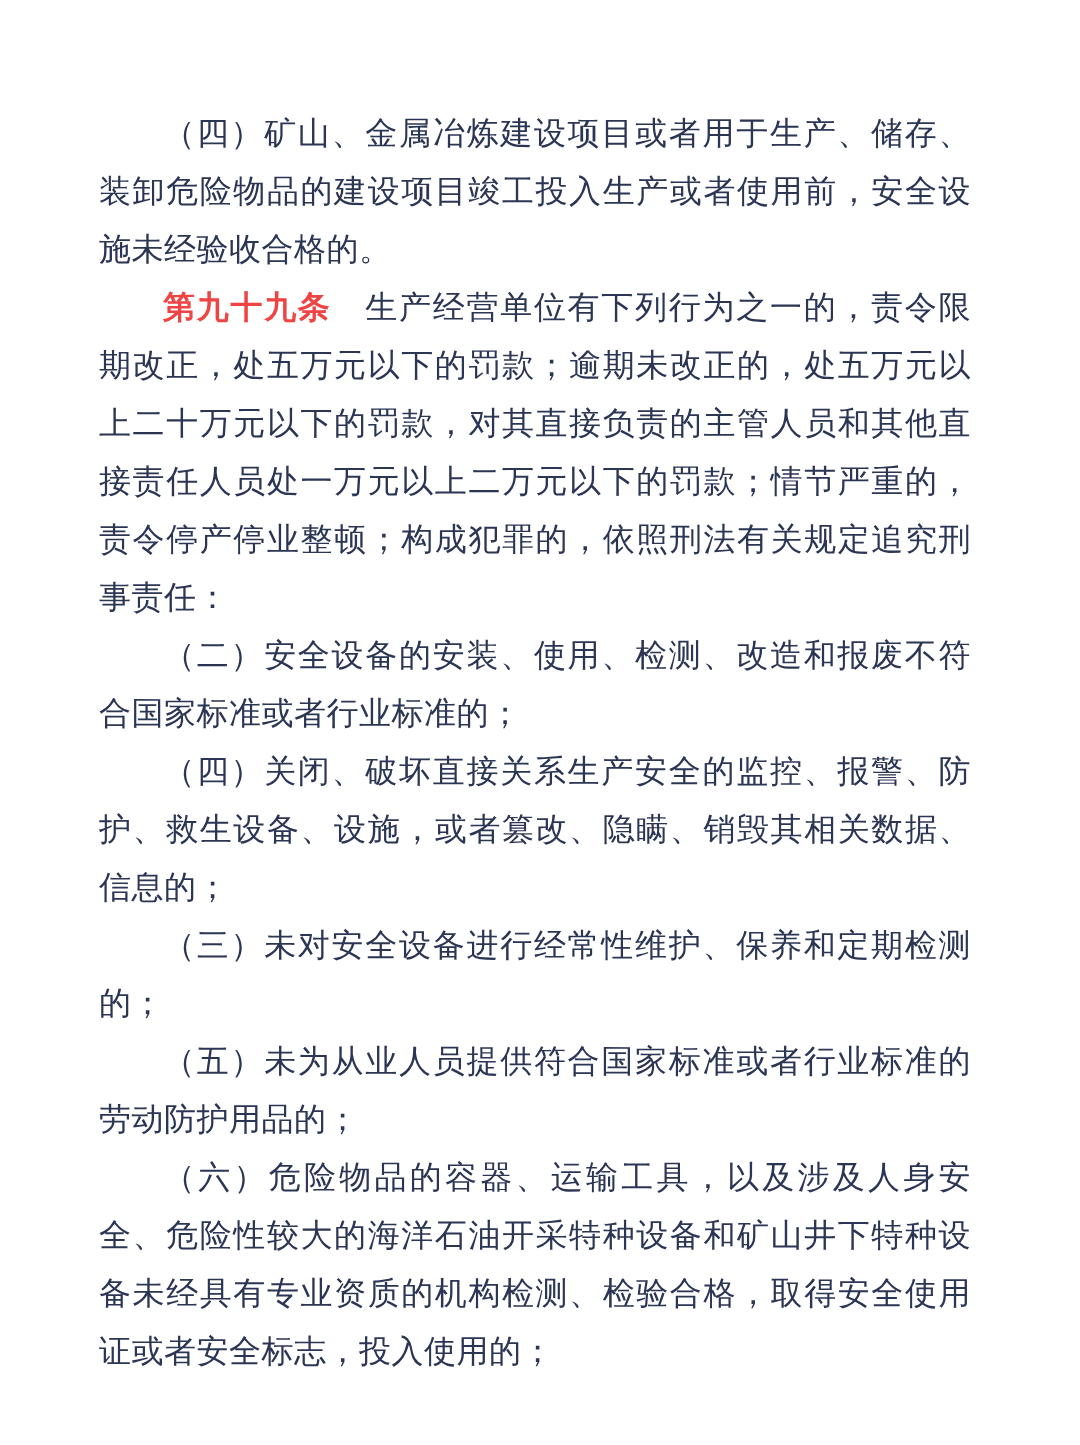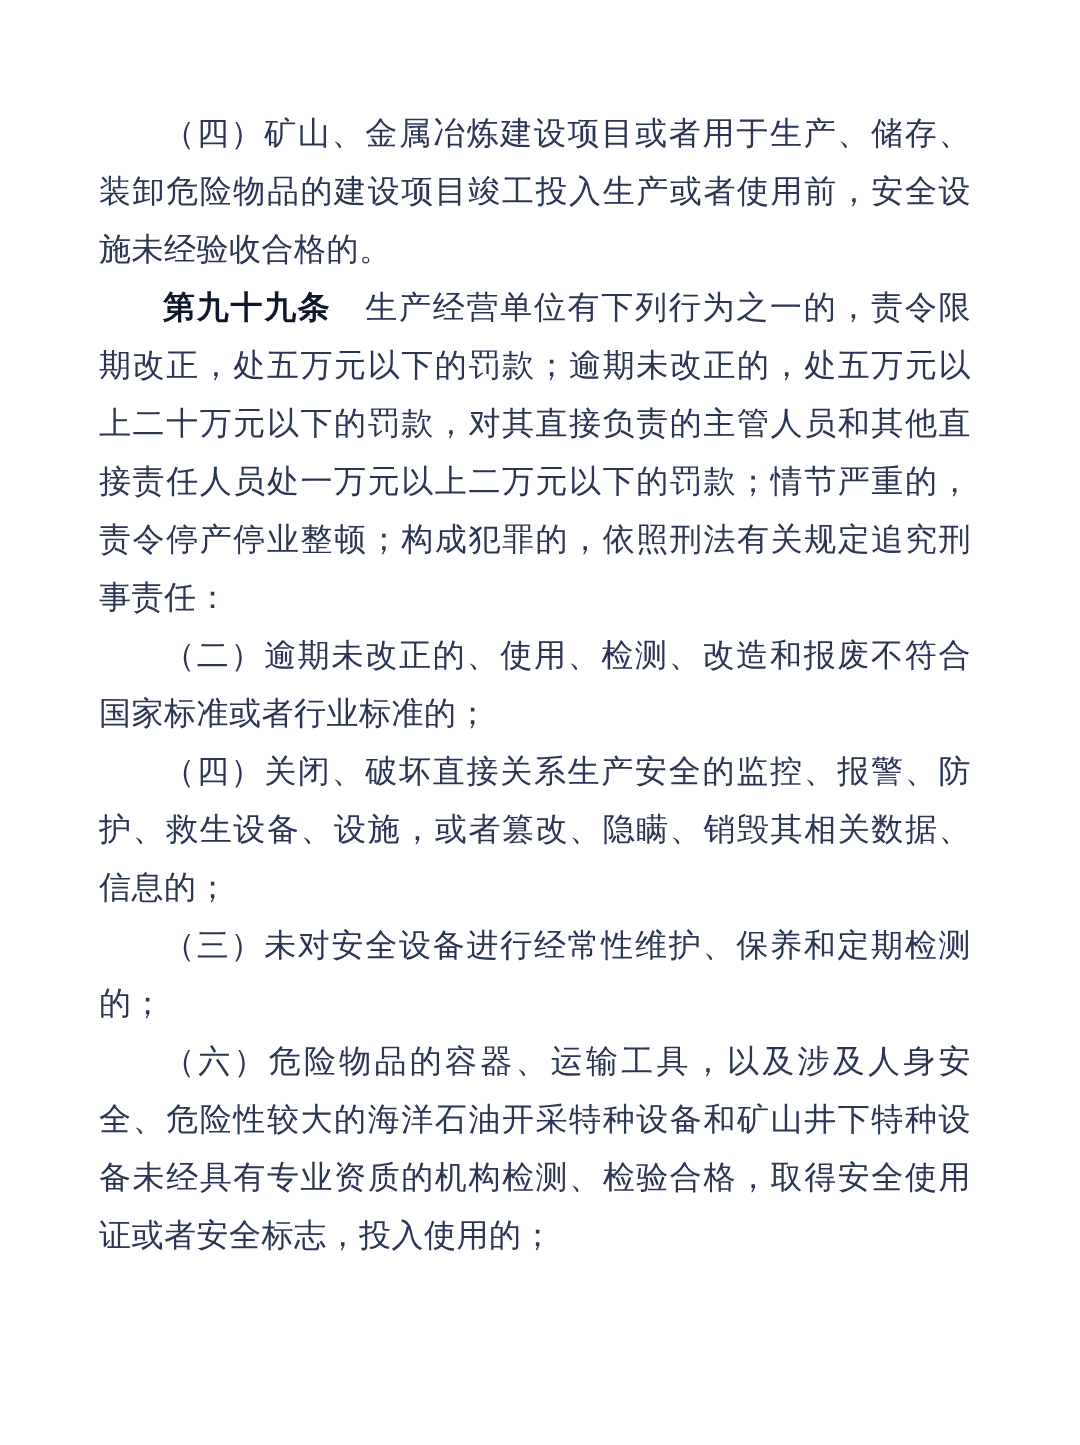--- a/index.html
+++ b/index.html
@@ -39,19 +39,20 @@
     color: #1d2747;
     font-family: "Liberation Sans", "DejaVu Sans", sans-serif;
   }
 </style>
 </head>
 <body>
 
 <div class="sheet" style="background: rgb(255, 255, 255);">
   <div class="content" style="color: rgb(43, 53, 84);">
       <p class="para"><span class="seg">（四）矿山、金属冶炼建设项目或者用于生产、储存、装卸危险物品的建设项目竣工投入生产或者使用前，安全设施未经验收合格的。</span></p>
-      <p class="para"><span class="kw" style="color: #0f172a;">第九十九条</span><span class="seg">　生产经营单位有下列行为之一的，责令限期改正，处五万元以下的罚款；逾期未改正的，处五万元以上二十万元以下的罚款，对其直接负责的主管人员和其他直接责任人员处一万元以上二万元以下的罚款；情节严重的，责令停产停业整顿；构成犯罪的，依照刑法有关规定追究刑事责任：</span></p>
-      <p class="para"><span class="seg">（二）逾期未改正的、使用、检测、改造和报废不符合国家标准或者行业标准的；</span></p>
+      <p class="para"><span class="kw" style="color: #ef4444;">第九十九条</span><span class="seg">　生产经营单位有下列行为之一的，责令限期改正，处五万元以下的罚款；逾期未改正的，处五万元以上二十万元以下的罚款，对其直接负责的主管人员和其他直接责任人员处一万元以上二万元以下的罚款；情节严重的，责令停产停业整顿；构成犯罪的，依照刑法有关规定追究刑事责任：</span></p>
+      <p class="para"><span class="seg">（二）安全设备的安装、使用、检测、改造和报废不符合国家标准或者行业标准的；</span></p>
       <p class="para"><span class="seg">（四）关闭、破坏直接关系生产安全的监控、报警、防护、救生设备、设施，或者篡改、隐瞒、销毁其相关数据、信息的；</span></p>
       <p class="para"><span class="seg">（三）未对安全设备进行经常性维护、保养和定期检测的；</span></p>
+      <p class="para"><span class="seg">（五）未为从业人员提供符合国家标准或者行业标准的劳动防护用品的；</span></p>
       <p class="para"><span class="seg">（六）危险物品的容器、运输工具，以及涉及人身安全、危险性较大的海洋石油开采特种设备和矿山井下特种设备未经具有专业资质的机构检测、检验合格，取得安全使用证或者安全标志，投入使用的；</span></p>
     </div>
 </div>
 
 </body></html>

